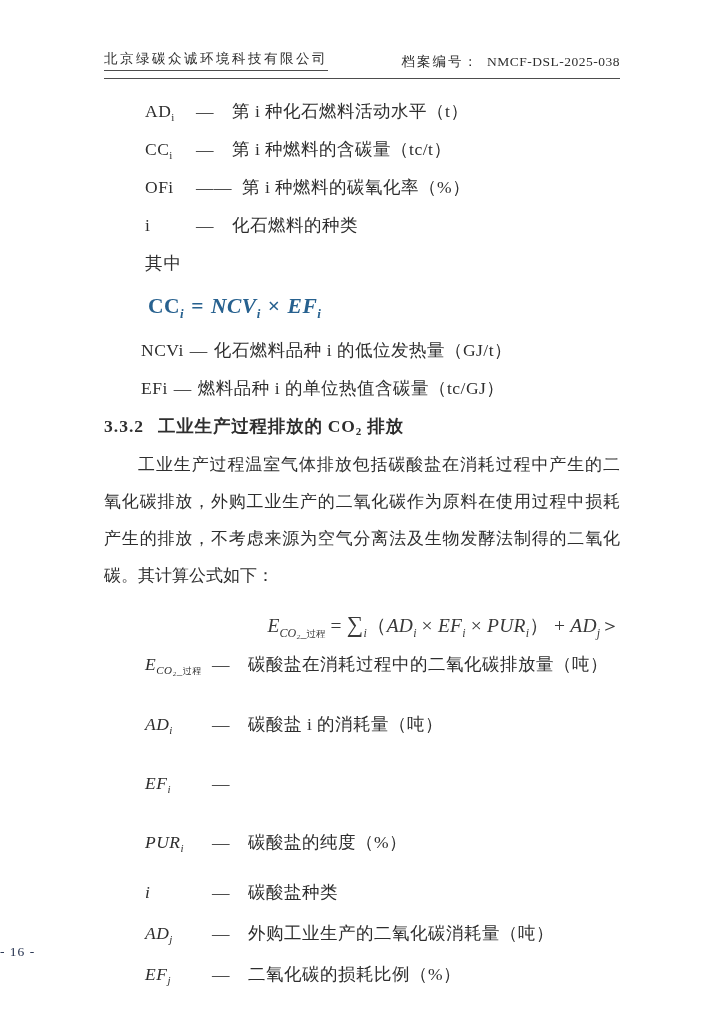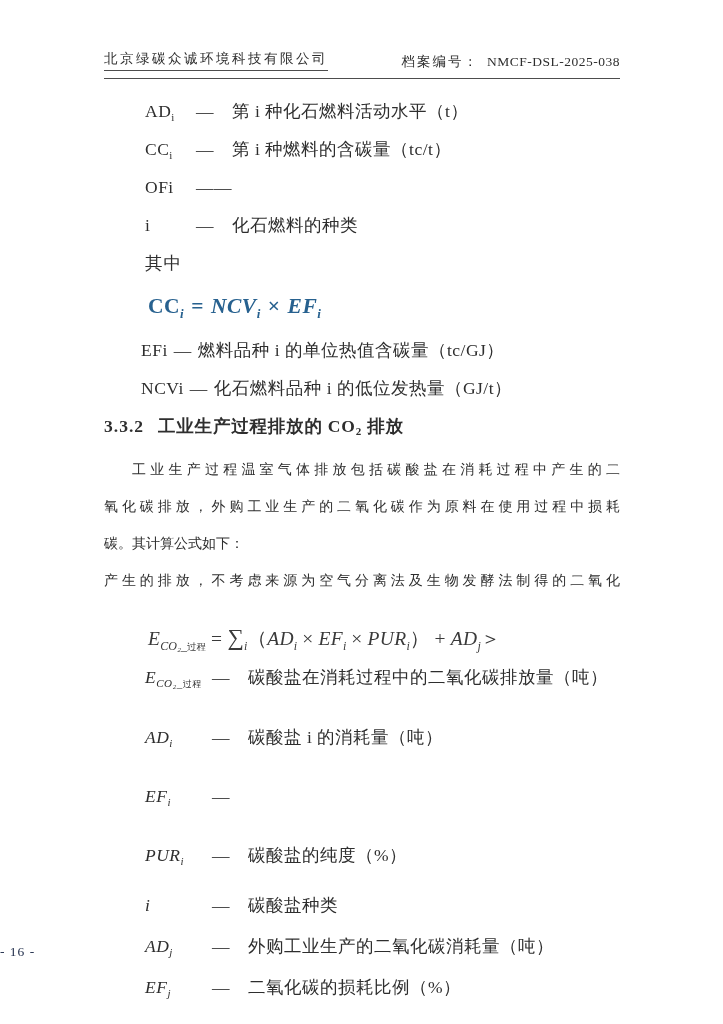--- a/index.html
+++ b/index.html
@@ -45,29 +45,29 @@
   .defs2 { margin-top:7px; }
   .drow2 { padding-left:37px; font-size:17.5px; line-height:38px; height:38px; letter-spacing:0.5px; white-space:nowrap; }
   .drow2 .dash { padding:0 6px; }
 
   
   .heading { margin-top:4px; font-size:17.5px; font-weight:700; line-height:30px; letter-spacing:0.8px; }
   .heading .num { margin-right:14px; letter-spacing:1px; }
   .heading sub { font-size:11px; vertical-align:-3px; }
 
   
-  .para { margin-top:5px; font-size:14px; }
+  .para { font-size:17px; }
   .para .pline { line-height:37px; height:37px; text-align:justify; text-align-last:justify; text-justify:inter-character; white-space:nowrap; }
   .para .pline.first { text-indent:2em; }
   .para .pline.last { text-align-last:left; }
 
   
   .formula-e {
-    padding-left:44px; margin-top:20px; height:38px; line-height:38px;
-    font-size:19.5px; color:#3a3a3a; letter-spacing:0.3px; white-space:nowrap;
+    padding-left:44px; margin-top:12px; height:38px; line-height:38px;
+    font-size:19.5px; color:#3a3a3a; letter-spacing:0.3px; white-space:nowrap;text-align:right;
   }
   .formula-e .it { font-style:italic; }
   .formula-e sub { font-size:12px; font-style:italic; vertical-align:-5px; letter-spacing:0; }
   .formula-e sub .cjk { font-size:9.5px; font-style:normal; }
   .formula-e .sigma { font-size:23px; font-style:normal; }
   .formula-e .op { padding:0 5px; }
 
   
   .defs3 { margin-top:9px; }
   .drow3 { display:flex; align-items:baseline; line-height:22px;
@@ -103,52 +103,53 @@
         <span class="desc">第 i 种化石燃料活动水平（t）</span>
       </div>
       <div class="drow">
         <span class="term"><span>CC</span><sub class="si">i</sub></span>
         <span class="dash">—</span>
         <span class="desc">第 i 种燃料的含碳量（tc/t）</span>
       </div>
       <div class="drow">
         <span class="term"><span>OFi</span><sub class="si"></sub></span>
         <span class="dash">——</span>
+        <span class="desc">第 i 种燃料的碳氧化率（%）</span>
       </div>
       <div class="drow">
         <span class="term"><span>i</span><sub class="si"></sub></span>
         <span class="dash">—</span>
         <span class="desc">化石燃料的种类</span>
       </div>
     </div>
 
     <div class="among">其中</div>
 
     <div class="formula-cc" style="color: rgb(39, 97, 143);">
       <span><span>CC</span><sub>i</sub></span><span class="op">=</span><span class="it"><span>NCV</span><sub>i</sub></span><span class="op">×</span><span class="it"><span>EF</span><sub>i</sub></span>
     </div>
 
     <div class="defs2">
       <div class="drow2">
-        <span>EFi</span><span class="dash">—</span><span>燃料品种 i 的单位热值含碳量（tc/GJ）</span>
+        <span>NCVi</span><span class="dash">—</span><span>化石燃料品种 i 的低位发热量（GJ/t）</span>
       </div>
       <div class="drow2">
-        <span>NCVi</span><span class="dash">—</span><span>化石燃料品种 i 的低位发热量（GJ/t）</span>
+        <span>EFi</span><span class="dash">—</span><span>燃料品种 i 的单位热值含碳量（tc/GJ）</span>
       </div>
     </div>
 
     <div class="heading">
       <span class="num">3.3.2</span><span><span>工业生产过程排放的 CO</span><sub>2</sub><span> 排放</span></span>
     </div>
 
     <div class="para">
       <div class="pline first">工业生产过程温室气体排放包括碳酸盐在消耗过程中产生的二</div>
       <div class="pline">氧化碳排放，外购工业生产的二氧化碳作为原料在使用过程中损耗</div>
+      <div class="pline">产生的排放，不考虑来源为空气分离法及生物发酵法制得的二氧化</div>
       <div class="pline last">碳。其计算公式如下：</div>
-      <div class="pline">产生的排放，不考虑来源为空气分离法及生物发酵法制得的二氧化</div>
     </div>
 
     <div class="formula-e">
       <span class="it"><span>E</span><sub><span>CO₂_</span><span class="cjk">过程</span></sub></span><span class="op">=</span><span class="sigma">∑</span><sub>i</sub><span>（</span><span class="it"><span>AD</span><sub>i</sub></span><span class="op">×</span><span class="it"><span>EF</span><sub>i</sub></span><span class="op">×</span><span class="it"><span>PUR</span><sub>i</sub></span><span>）</span><span class="op">+</span><span class="it"><span>AD</span><sub>j</sub></span><span>＞</span>
     </div>
 
     <div class="defs3">
       <div class="drow3 mb31">
         <span class="term"><span>E</span><sub><span>CO₂_</span><span class="cjk">过程</span></sub></span>
         <span class="dash">—</span>

